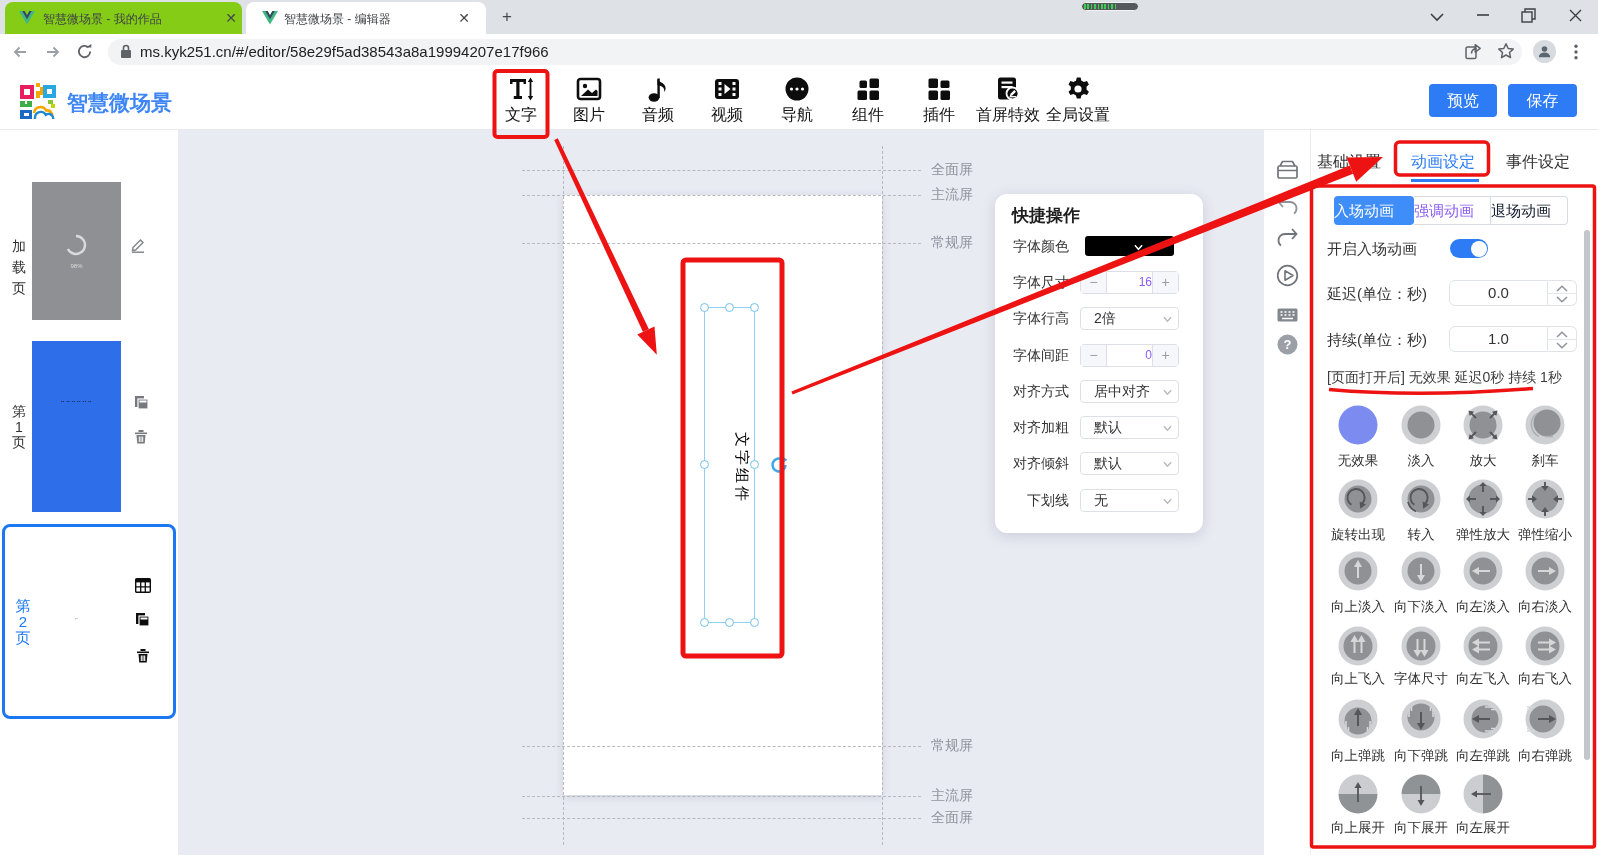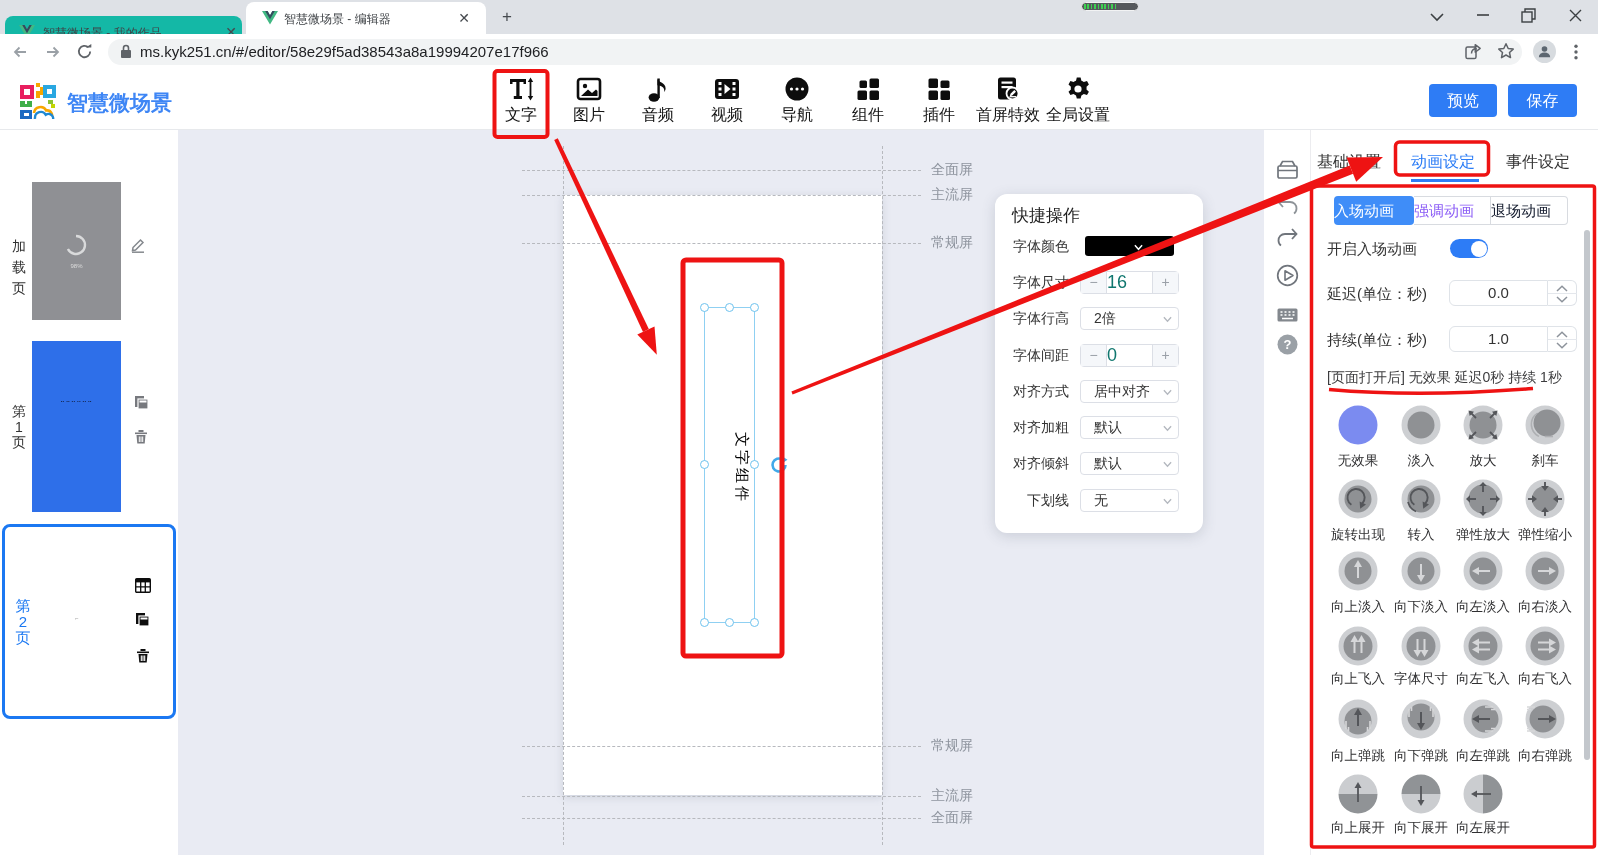--- a/index.html
+++ b/index.html
@@ -1,19 +1,19 @@
 <!DOCTYPE html>
 <html><head><meta charset="utf-8">
 <style>
 *{margin:0;padding:0;box-sizing:border-box}
 body{font-family:"Liberation Sans",sans-serif;}
 #page{position:relative;width:1598px;height:855px;overflow:hidden;background:#fff;font-family:"Liberation Sans",sans-serif;}
 
 #tbar{position:absolute;left:0;top:0;width:1598px;height:34px;background:#dee1e6}
-.tab1{position:absolute;left:5px;top:16px;width:237px;height:32px;background:#14b8a6;border-radius:8px 8px 0 0}
+.tab1{position:absolute;left:5px;top:2px;width:237px;height:32px;background:#84cc16;border-radius:8px 8px 0 0}
 .tab2{position:absolute;left:246px;top:2px;width:240px;height:32px;background:#fff;border-radius:8px 8px 0 0}
 .tabt{position:absolute;left:38px;top:9px;font-size:12px;color:#3f4347;white-space:nowrap}
 .tabx{position:absolute;top:8px;width:16px;height:16px;color:#45494e;font-size:14px;line-height:16px;text-align:center}
 .newtab{position:absolute;left:498px;top:8px;width:18px;height:18px;color:#45494e;font-size:17px;line-height:18px;text-align:center}
 #pill{position:absolute;left:1081px;top:2px;width:58px;height:9px;border-radius:5px;background:#55585c;border:1px solid #f2f3f4}
 #pillg{position:absolute;left:2px;top:1px;width:33px;height:5px;background:repeating-linear-gradient(90deg,#3ecf52 0,#3ecf52 1.6px,#55585c 1.6px,#55585c 3.4px)}
 
 #abar{position:absolute;left:0;top:34px;width:1598px;height:36px;background:#fff}
 #apill{position:absolute;left:108px;top:5px;width:1414px;height:26px;border-radius:13px;background:#f1f3f4}
 #aurl{position:absolute;left:140px;top:6px;font-size:15px;color:#202124;line-height:24px}
@@ -35,29 +35,29 @@
 #cv{position:absolute;left:178px;top:130px;width:1086px;height:725px;background:#e9ebf3}
 #art{position:absolute;left:563px;top:195px;width:319px;height:600px;background:#fff;box-shadow:0 2px 8px rgba(120,130,150,.25)}
 .gh{position:absolute;left:522px;width:399px;height:0;border-top:1px dashed #b7b9be}
 .gv{position:absolute;top:146px;height:699px;width:0;border-left:1px dashed #b7b9be}
 .glab{position:absolute;left:931px;font-size:14px;color:#8d939d;transform:translateY(-50%);white-space:nowrap}
 #selbox{position:absolute;left:704px;top:307px;width:51px;height:316px;border:1px solid #8fd0f2}
 .hdl{position:absolute;width:9px;height:9px;border-radius:50%;background:#fff;border:1.5px solid #6ec2ee}
 #comptext{position:absolute;left:702px;top:458px;width:80px;height:20px;line-height:20px;text-align:center;font-size:15px;color:#000;letter-spacing:3px;transform:rotate(90deg)}
 
 #qp{position:absolute;left:995px;top:194px;width:208px;height:339px;background:#fff;border-radius:12px;box-shadow:0 3px 14px rgba(60,70,90,.18)}
-#qp .ttl{position:absolute;left:17px;top:10px;font-size:17px;font-weight:normal;color:#1f1f1f}
+#qp .ttl{position:absolute;left:17px;top:10px;font-size:17px;font-weight:bold;color:#1f1f1f}
 .qrow{position:absolute;left:0;width:208px;height:23px}
 .qlab{position:absolute;left:0;top:0;width:74px;text-align:right;font-size:14px;color:#333;line-height:23px}
 .qctl{position:absolute;left:85px;top:0;width:99px;height:23px}
 .qsel{position:absolute;left:0;top:0;width:99px;height:23px;border:1px solid #dcdfe6;border-radius:4px;font-size:14px;color:#333;line-height:21px;padding-left:13px;background:#fff}
 .qchev{position:absolute;right:7px;top:8px;width:9px;height:9px}
 .stp{position:absolute;left:0;top:0;width:99px;height:23px;border:1px solid #dcdfe6;border-radius:4px;display:flex}
 .stp .m{width:26px;border-right:1px solid #dcdfe6;background:#f5f7fa;color:#9aa0a8;text-align:center;line-height:21px;font-size:14px}
-.stp .v{flex:1;text-align:left;line-height:21px;font-size:18px;color:#0f766e}
+.stp .v{flex:1;text-align:right;line-height:21px;font-size:12px;color:#8b5cf6}
 .stp .p{width:26px;border-left:1px solid #dcdfe6;background:#f5f7fa;color:#9aa0a8;text-align:center;line-height:21px;font-size:14px}
 
 #rp{position:absolute;left:1264px;top:130px;width:334px;height:725px;background:#fff}
 #rpdiv{position:absolute;left:1310px;top:130px;width:1px;height:725px;background:#ececef}
 .ric{position:absolute;left:1276px;width:23px;height:23px;color:#70757c}
 .rtab{position:absolute;top:152px;font-size:16px;color:#333;white-space:nowrap}
 #underl{position:absolute;left:1411px;top:179px;width:68px;height:3px;background:#2e7cf6}
 .seg{position:absolute;top:196px;height:29px;font-size:15px;text-align:left;line-height:27px}
 .lbl15{position:absolute;font-size:15px;color:#333;white-space:nowrap}
 #tgl{position:absolute;left:1450px;top:239px;width:38px;height:19px;border-radius:10px;background:#2d7cf6}

